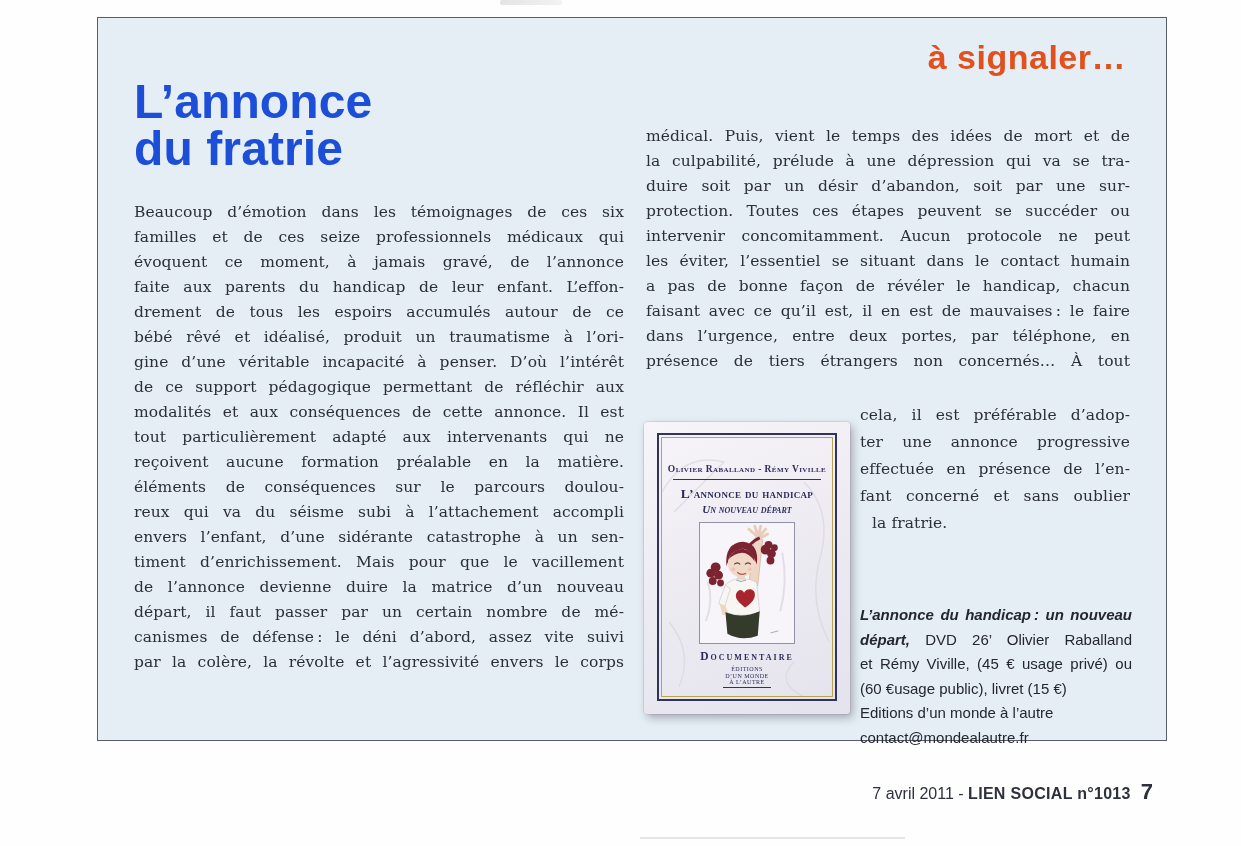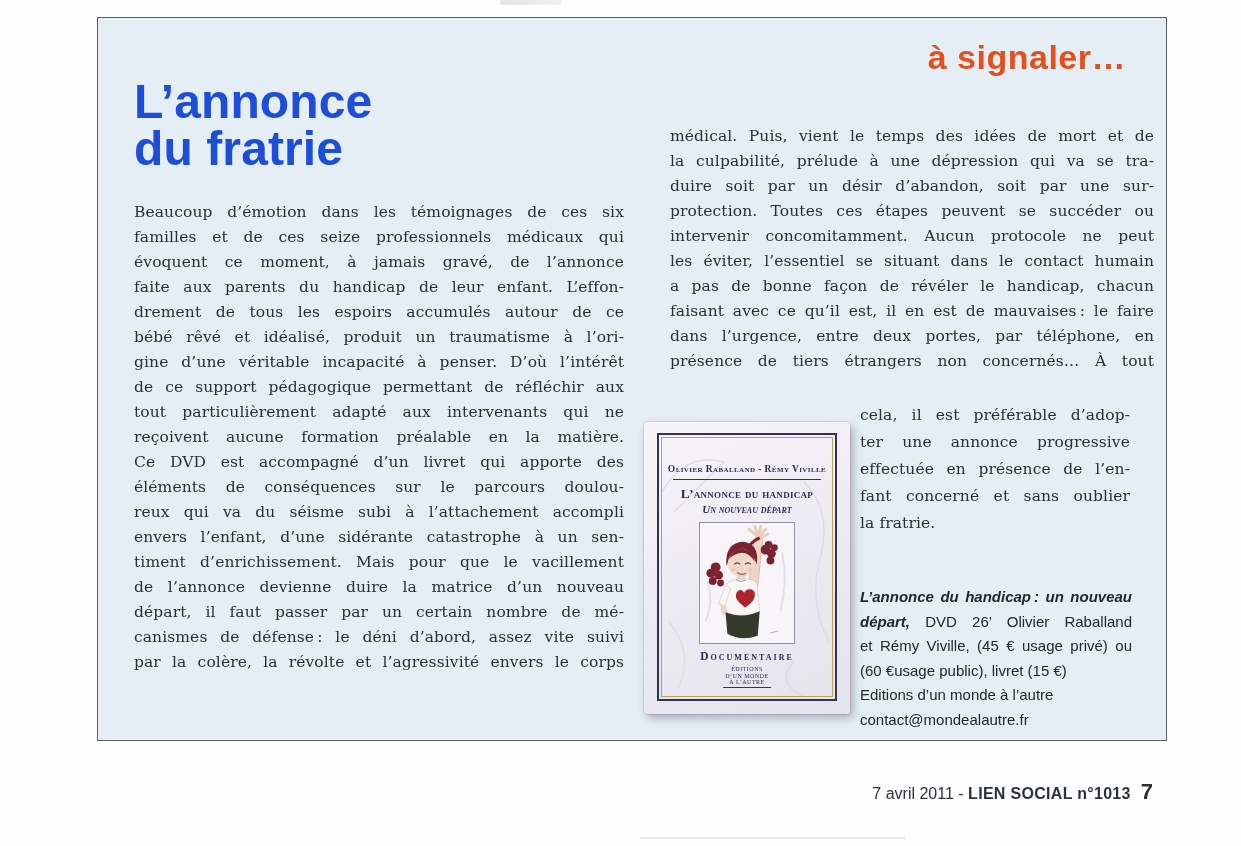--- a/index.html
+++ b/index.html
@@ -14,26 +14,26 @@
           font-size:34px;color:#e2511d;letter-spacing:0.5px;}
   
   .article-title{position:absolute;left:36px;top:60px;
           font-family:"Liberation Sans",sans-serif;font-weight:bold;
           font-size:40px;line-height:47px;color:#22252d;letter-spacing:-0.5px;}
   .article-title .tline{text-align:right;text-align-last:left;height:47px;font-size:48px;line-height:47px;color:#1d4ed8;}
   
   .tline{font-size:15.5px;line-height:25px;height:25px;overflow:hidden;
          color:#2b2f38;text-align:justify;text-align-last:justify;letter-spacing:0.1px;}
   .col-left{position:absolute;left:36px;top:182px;width:490px;}
-  .col-right{position:absolute;left:548px;top:106px;width:484px;margin-left:24px;}
+  .col-right{position:absolute;left:548px;top:106px;width:484px;}
   .col-wrap{position:absolute;left:762px;top:384px;width:270px;}
   .col-wrap .tline{line-height:27px;height:27px;}
-  .col-wrap .tline.lastline{text-align-last:left;}
-  
-  .caption{position:absolute;left:762px;top:567px;width:272px;}
+  .col-wrap .tline.lastline{text-align-last:left;margin-left:12px;}
+  
+  .caption{position:absolute;left:762px;top:585px;width:272px;}
   .caption .tline{font-family:"Liberation Sans",sans-serif;font-size:15px;
         line-height:24.5px;height:24.5px;color:#24272e;text-align-last:left;letter-spacing:0;}
   .caption .tline:nth-child(-n+3){text-align-last:justify;}
   .caption .bi{font-weight:bold;font-style:italic;}
   
   .dvd{position:absolute;left:546px;top:404px;width:206px;height:292px;
        background:linear-gradient(155deg,#f7f5f9 0%,#eceaf1 55%,#e4e2ec 100%);
        border-radius:4px;box-shadow:3px 4px 9px rgba(50,50,75,0.35),0 0 0 1px #d9d7df;}
   .dvd-sketch{position:absolute;left:0;top:0;pointer-events:none;}
   .dvd-frame{position:absolute;left:13px;top:11px;right:13px;bottom:13px;
@@ -84,23 +84,23 @@
 
     <div class="col-left">
         <div class="tline">Beaucoup d’émotion dans les témoignages de ces six</div>
         <div class="tline">familles et de ces seize professionnels médicaux qui</div>
         <div class="tline">évoquent ce moment, à jamais gravé, de l’annonce</div>
         <div class="tline">faite aux parents du handicap de leur enfant. L’effon-</div>
         <div class="tline">drement de tous les espoirs accumulés autour de ce</div>
         <div class="tline">bébé rêvé et idéalisé, produit un traumatisme à l’ori-</div>
         <div class="tline">gine d’une véritable incapacité à penser. D’où l’intérêt</div>
         <div class="tline">de ce support pédagogique permettant de réfléchir aux</div>
+        <div class="tline">modalités et aux conséquences de cette annonce. Il est</div>
         <div class="tline">tout particulièrement adapté aux intervenants qui ne</div>
         <div class="tline">reçoivent aucune formation préalable en la matière.</div>
-        <div class="tline">Ce DVD est accompagné d’un livret qui apporte des</div>
         <div class="tline">éléments de conséquences sur le parcours doulou-</div>
         <div class="tline">reux qui va du séisme subi à l’attachement accompli</div>
         <div class="tline">envers l’enfant, d’une sidérante catastrophe à un sen-</div>
         <div class="tline">timent d’enrichissement. Mais pour que le vacillement</div>
         <div class="tline">de l’annonce devienne duire la matrice d’un nouveau</div>
         <div class="tline">départ, il faut passer par un certain nombre de mé-</div>
         <div class="tline">canismes de défense : le déni d’abord, assez vite suivi</div>
         <div class="tline lastline">par la colère, la révolte et l’agressivité envers le corps</div>
       </div>
 

